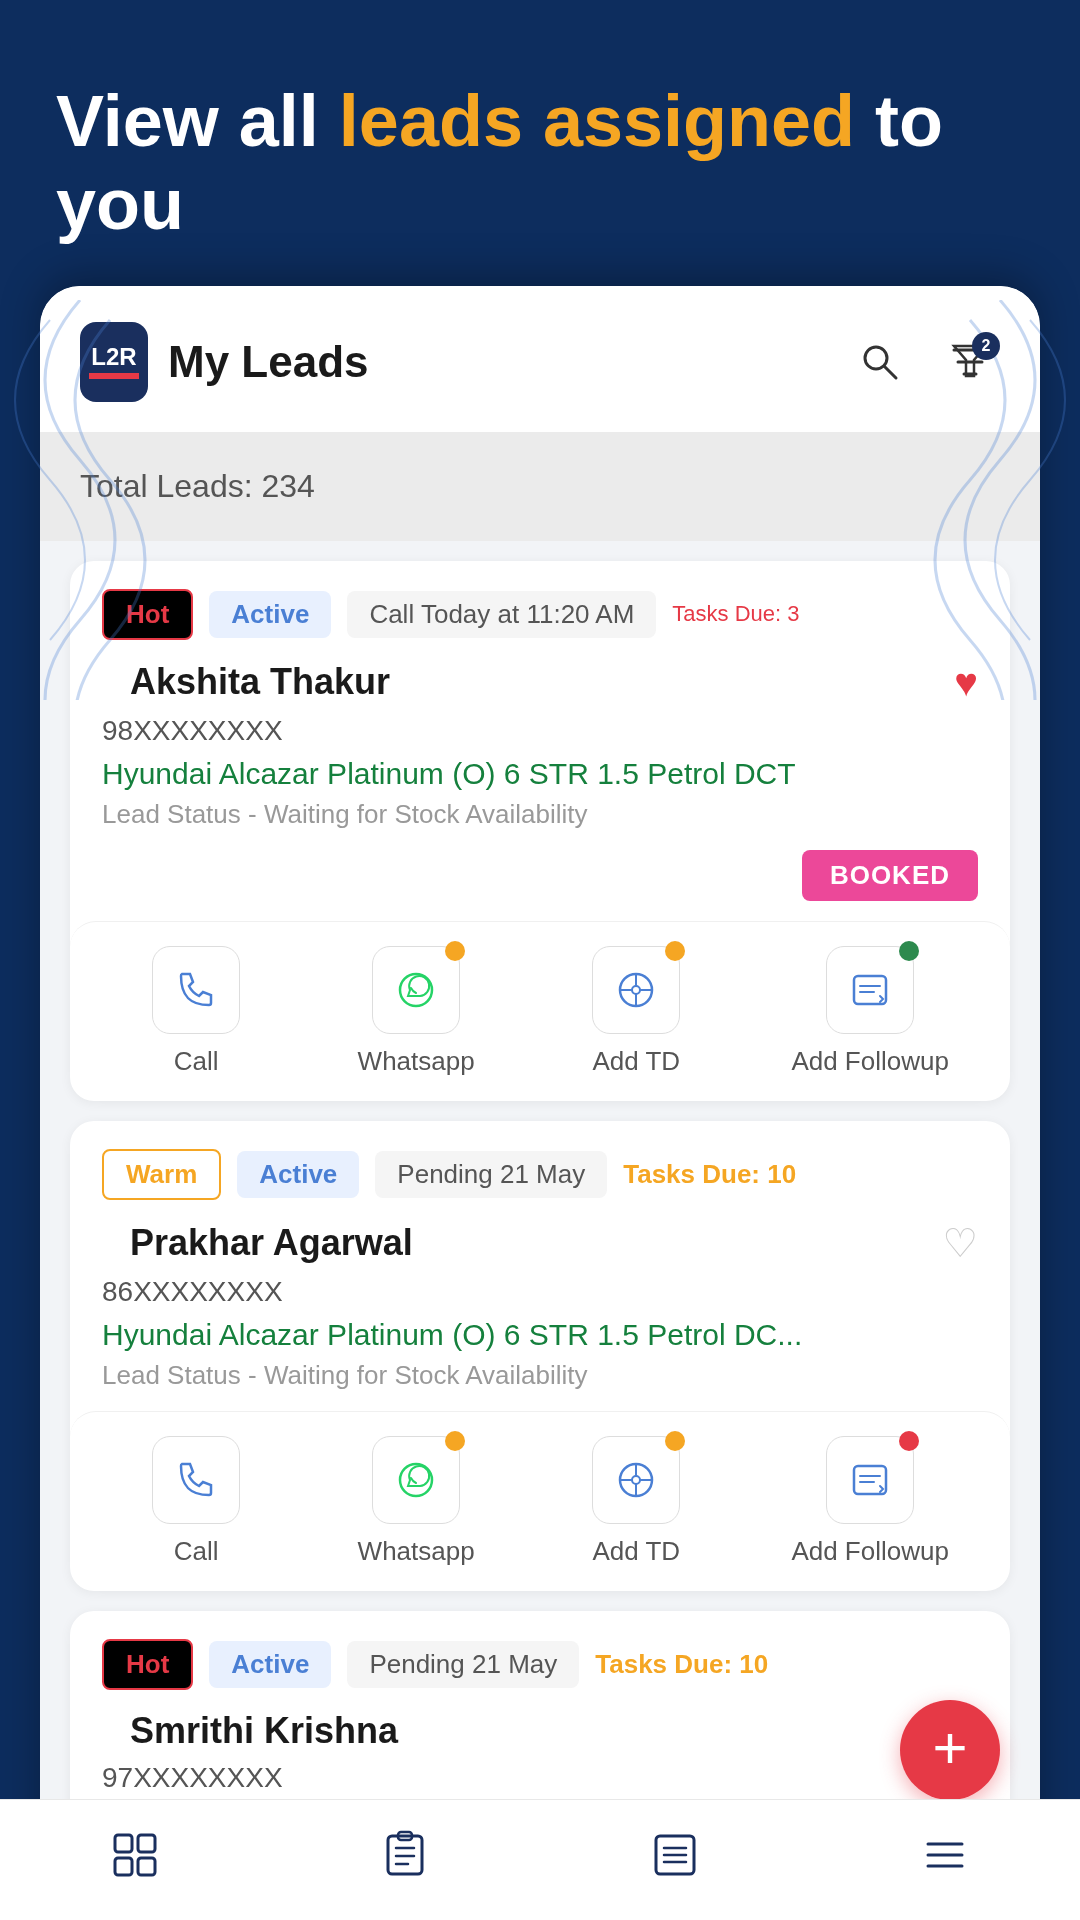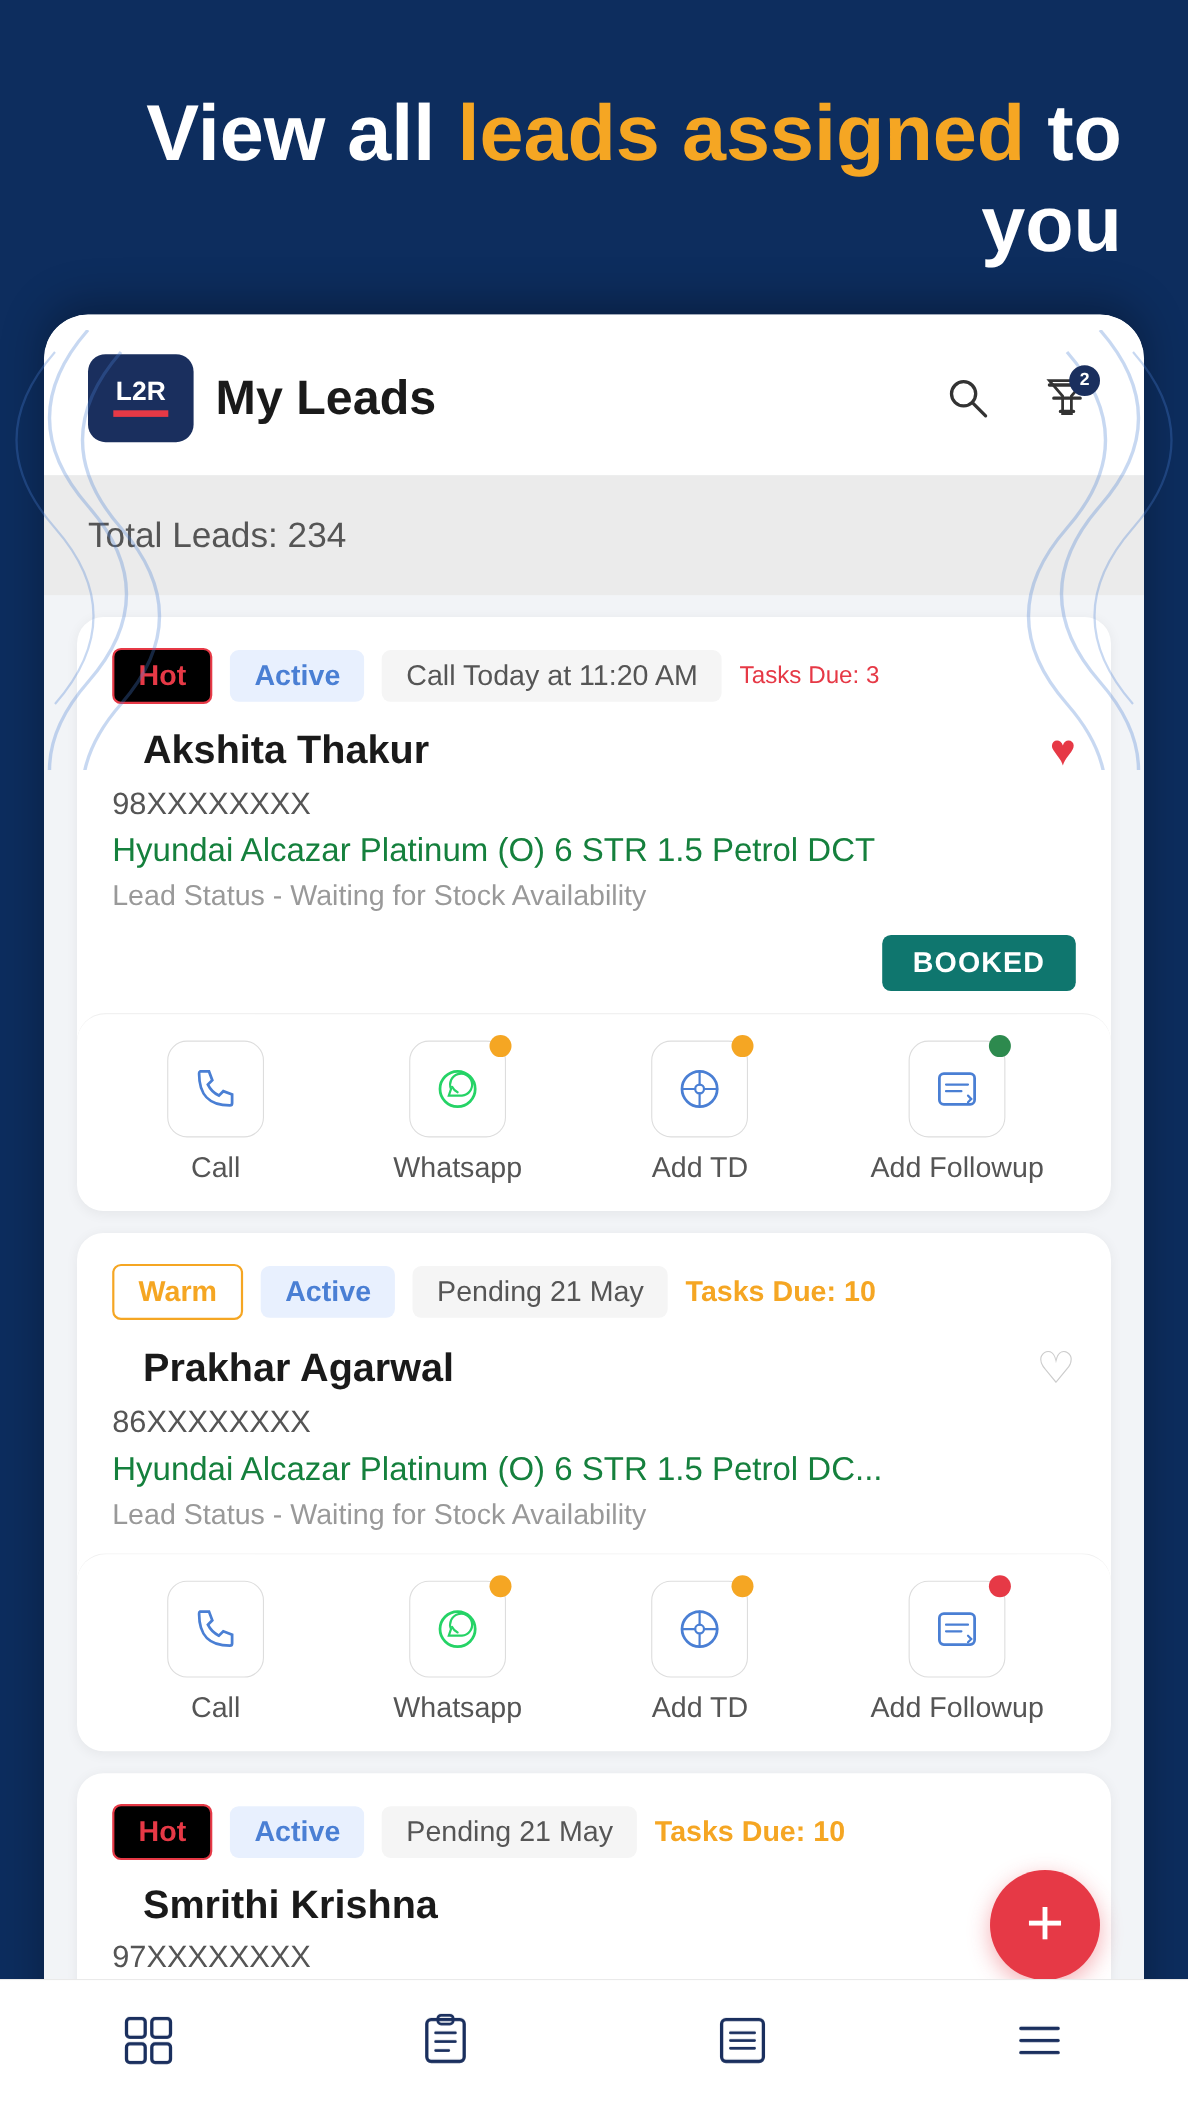--- a/index.html
+++ b/index.html
@@ -7,22 +7,22 @@
     body {
       width: 1080px;
       min-height: 1920px;
       background: #0d2d5e;
       font-family: -apple-system, BlinkMacSystemFont, 'Segoe UI', sans-serif;
       position: relative;
       overflow-x: hidden;
     }
 
     .hero-section {
-      padding: 80px 60px 40px 44px;
-      text-align: right;
+      padding: 80px 60px 40px 56px;
+      text-align: left;
     }
     .hero-title {
       font-size: 72px;
       font-weight: 800;
       color: #ffffff;
       line-height: 1.15;
     }
     .hero-title .highlight {
       color: #f5a623;
     }
@@ -63,21 +63,21 @@
       align-items: center;
       justify-content: space-between;
       border-radius: 40px 40px 0 0;
     }
     .header-left {
       display: flex;
       align-items: center;
       gap: 20px;
     }
     .logo-box {
-      width: 96px;
+      width: 68px;
       height: 80px;
       background: #1a2f5e;
       border-radius: 16px;
       display: flex;
       align-items: center;
       justify-content: center;
       flex-direction: column;
     }
     .logo-box .logo-text {
       color: #ffffff;
@@ -236,21 +236,21 @@
       font-size: 26px;
       color: #999;
     }
 
     .booked-badge {
       display: flex;
       justify-content: flex-end;
       padding: 0 32px 20px 0;
     }
     .booked-label {
-      background: #0f766e;
+      background: #ec4899;
       color: white;
       padding: 10px 28px;
       border-radius: 8px;
       font-size: 26px;
       font-weight: 700;
       letter-spacing: 1px;
     }
 
     
     .action-row {

